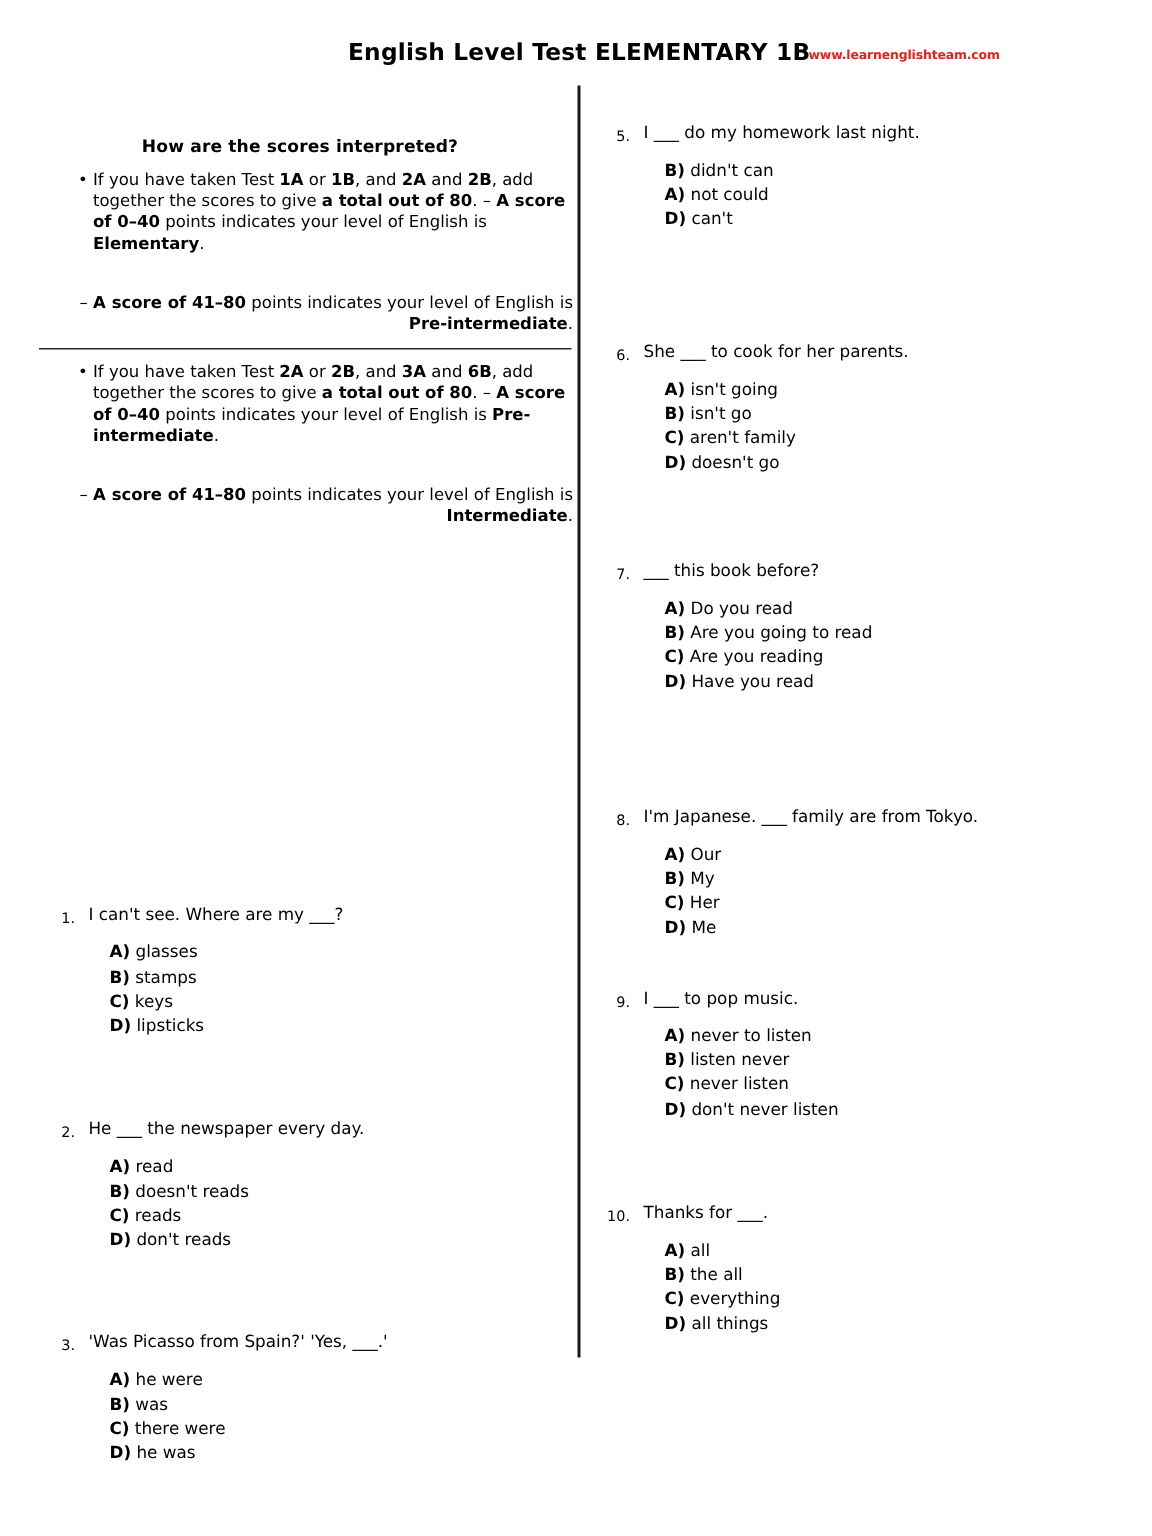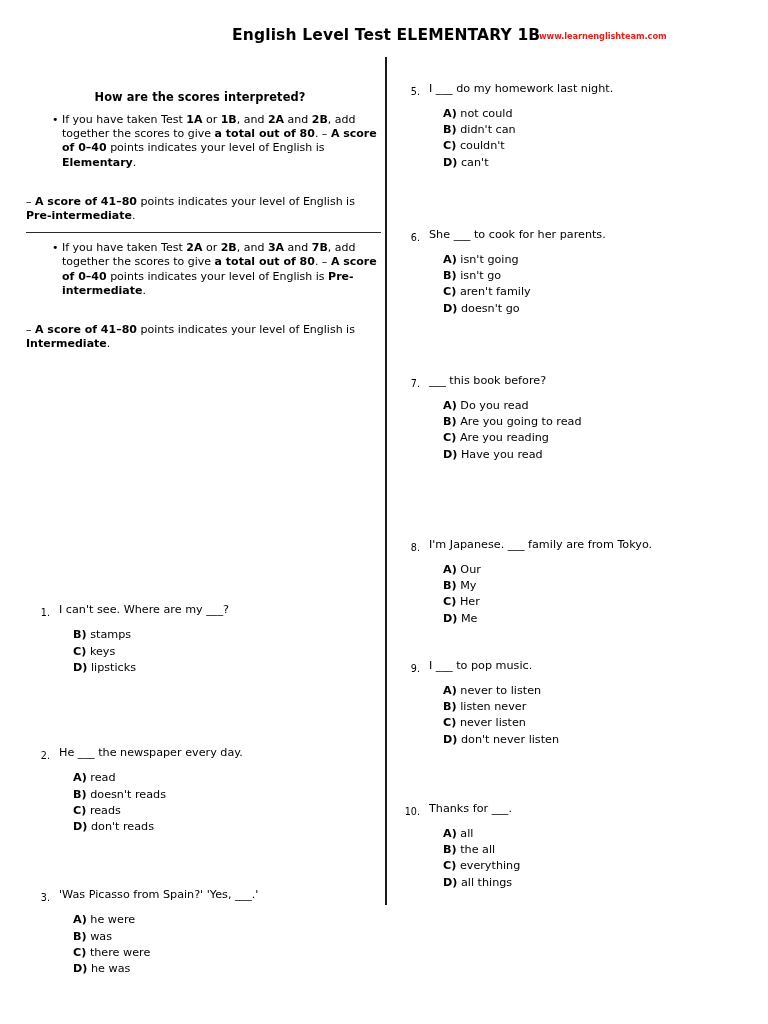--- a/index.html
+++ b/index.html
@@ -98,20 +98,21 @@
     flex: 1 1 auto;
     font-size: 11px;
     line-height: 14.2px;
     text-align: left;
   }
   .tail-line {
     font-size: 11px;
     line-height: 14.2px;
     margin-top: 25px;
     margin-bottom: 0;
+    text-align: right;
   }
   .hr {
     border: 0;
     border-top: 1.6px solid #2b2b2b;
     margin: 9px 0 8px 0;
     width: 355px;
   }
   .score-block-2 { margin-top: 0; }
   b { font-weight: bold; }
 
@@ -170,31 +171,32 @@
           <span class="bullet-text">If you have taken Test <b>1A</b> or <b>1B</b>, and <b>2A</b> and <b>2B</b>, add together the scores to give <b>a total out of 80</b>. – <b>A score of 0–40</b> points indicates your level of English is <b>Elementary</b>.</span>
         </div>
         <div class="tail-line">– <b>A score of 41–80</b> points indicates your level of English is <b>Pre-intermediate</b>.</div>
       </div>
 
       <hr class="hr">
 
       <div class="score-block-2">
         <div class="bullet-row">
           <span class="bullet-dot">•</span>
-          <span class="bullet-text">If you have taken Test <b>2A</b> or <b>2B</b>, and <b>3A</b> and <b>7B</b>, add together the scores to give <b>a total out of 80</b>. – <b>A score of 0–40</b> points indicates your level of English is <b>Pre-intermediate</b>.</span>
+          <span class="bullet-text">If you have taken Test <b>2A</b> or <b>2B</b>, and <b>3A</b> and <b>6B</b>, add together the scores to give <b>a total out of 80</b>. – <b>A score of 0–40</b> points indicates your level of English is <b>Pre-intermediate</b>.</span>
         </div>
         <div class="tail-line">– <b>A score of 41–80</b> points indicates your level of English is <b>Intermediate</b>.</div>
       </div>
     </div>
 
     <div id="left-questions" style="position: relative; height: 700px;">
         <div class="question" style="position: absolute; top: 252px; left: 0px; width: 100%;">
           <div class="q-num">1.</div>
           <div class="q-text">I can't see. Where are my ___?</div>
           <ul class="options">
+            <li><span class="opt-letter">A)</span><span> glasses</span></li>
             <li><span class="opt-letter">B)</span><span> stamps</span></li>
             <li><span class="opt-letter">C)</span><span> keys</span></li>
             <li><span class="opt-letter">D)</span><span> lipsticks</span></li>
           </ul>
         </div>
         <div class="question" style="position: absolute; top: 395px; left: 0px; width: 100%;">
           <div class="q-num">2.</div>
           <div class="q-text">He ___ the newspaper every day.</div>
           <ul class="options">
             <li><span class="opt-letter">A)</span><span> read</span></li>
@@ -222,23 +224,22 @@
         </div>
       </div>
   </div>
 
   <div class="col-right">
     <div id="right-questions" style="position: relative; height: 700px;">
         <div class="question" style="position: absolute; top: 0px; left: 0px; width: 100%;">
           <div class="q-num">5.</div>
           <div class="q-text">I ___ do my homework last night.</div>
           <ul class="options">
+            <li><span class="opt-letter">B)</span><span> didn't can</span></li>
             <li><span class="opt-letter">A)</span><span> not could</span></li>
-            <li><span class="opt-letter">B)</span><span> didn't can</span></li>
-            <li><span class="opt-letter">C)</span><span> couldn't</span></li>
             <li><span class="opt-letter">D)</span><span> can't</span></li>
           </ul>
         </div>
         <div class="question" style="position: absolute; top: 146px; left: 0px; width: 100%;">
           <div class="q-num">6.</div>
           <div class="q-text">She ___ to cook for her parents.</div>
           <ul class="options">
             <li><span class="opt-letter">A)</span><span> isn't going</span></li>
             <li><span class="opt-letter">B)</span><span> isn't go</span></li>
             <li><span class="opt-letter">C)</span><span> aren't family</span></li>

